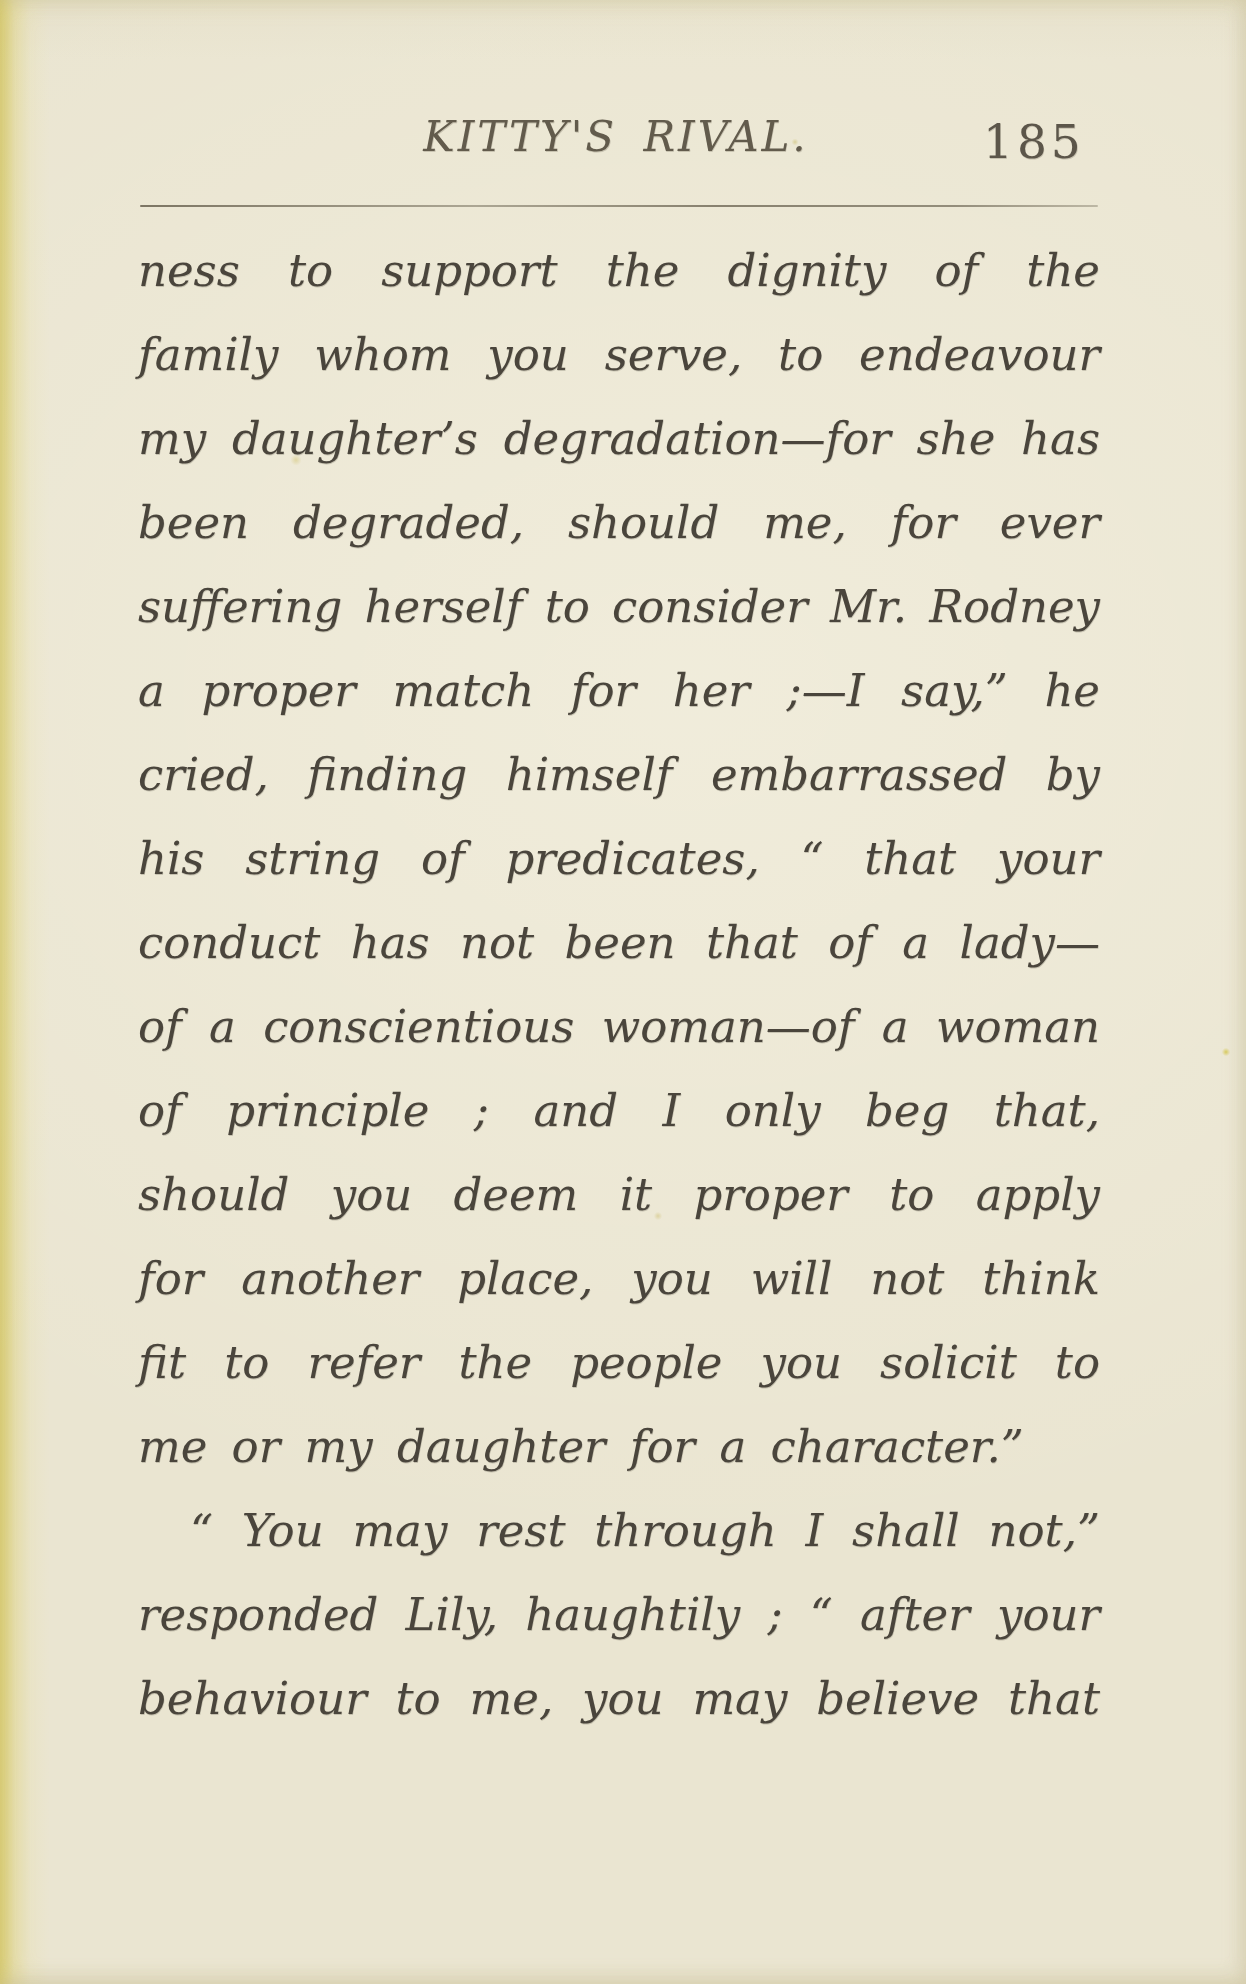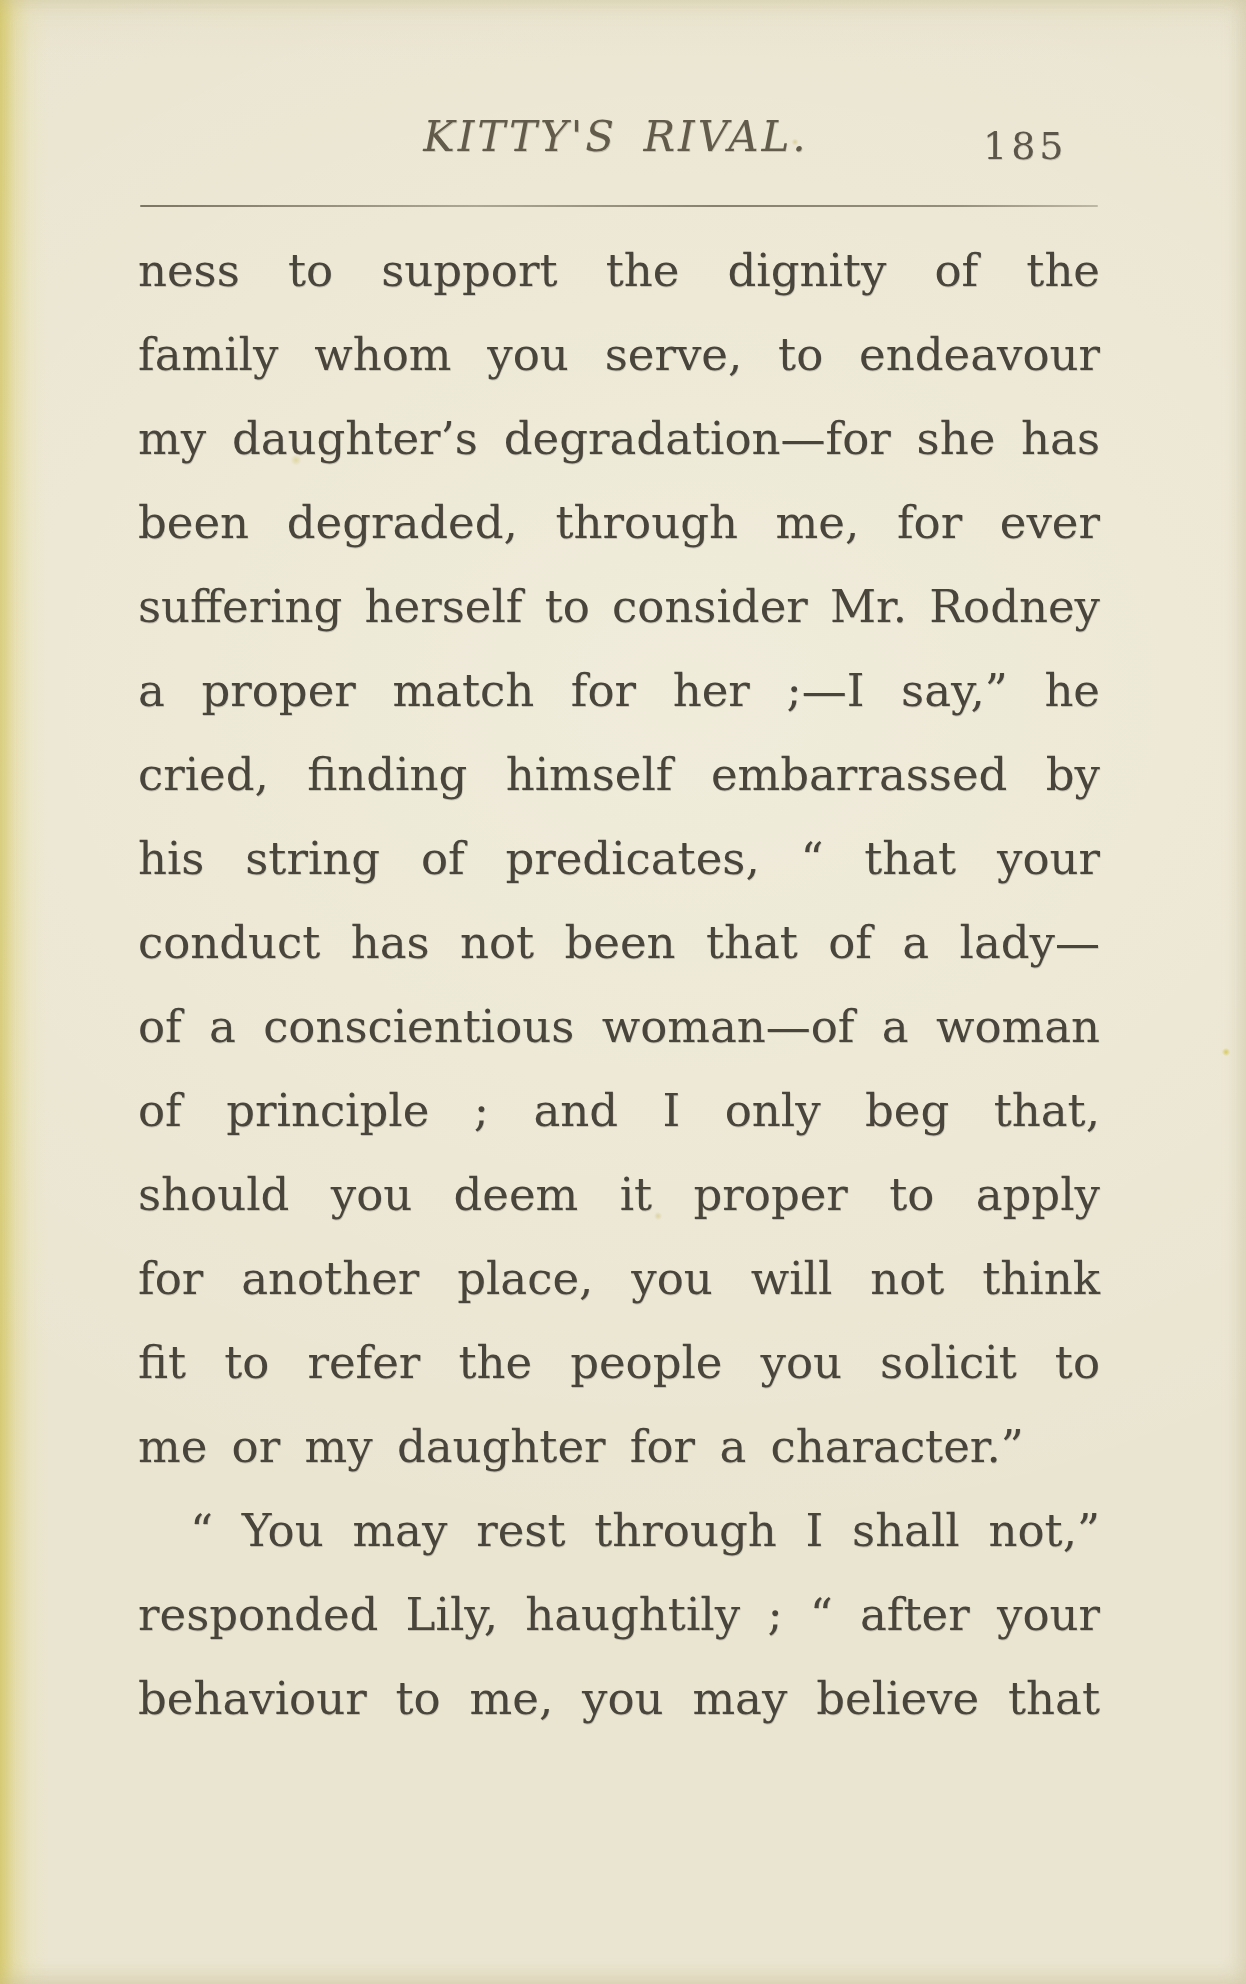--- a/index.html
+++ b/index.html
@@ -42,23 +42,23 @@
     font-style: italic;
     font-size: 42px;
     letter-spacing: 3px;
     word-spacing: 10px;
     color: #625b4c;
     white-space: nowrap;
     text-shadow: 0.6px 0.8px 0 rgba(90,83,68,0.25);
   }
   .page-number {
     position: absolute;
-    top: 124px;
+    top: 114px;
     left: 983px;
-    font-size: 38px;
+    font-size: 47px;
     letter-spacing: 4px;
     color: #5c564a;
     text-shadow: 0.6px 0.8px 0 rgba(90,83,68,0.25);
   }
 
   .header-rule {
     position: absolute;
     top: 205px;
     left: 140px;
     width: 958px;
@@ -80,20 +80,21 @@
     color: #4a453c;
     font-size: 45px;
     text-shadow: 0.5px 0.9px 0 rgba(62,57,47,0.22);
   }
   .line {
     height: 84px;
     line-height: 84px;
     white-space: nowrap;
     text-align: justify;
     text-align-last: justify;
+    font-style: italic;
     -moz-text-align-last: justify;
   }
   .line.para-end {
     text-align: center;
     text-align-last: left;
     -moz-text-align-last: left;
     word-spacing: 10px;
   }
   .line.indent {
     padding-left: 52px;
@@ -109,21 +110,21 @@
     <div class="running-title">KITTY'S RIVAL.</div>
     <div class="page-number">185</div>
   </div>
 
   <div class="header-rule"></div>
 
   <div class="body-text">
     <div class="line">ness to support the dignity of the</div>
     <div class="line">family whom you serve, to endeavour</div>
     <div class="line">my daughter’s degradation—for she has</div>
-    <div class="line">been degraded, through me, for ever</div>
+    <div class="line">been degraded, should me, for ever</div>
     <div class="line">suffering herself to consider Mr. Rodney</div>
     <div class="line">a proper match for her ;—I say,” he</div>
     <div class="line">cried, finding himself embarrassed by</div>
     <div class="line">his string of predicates, “ that your</div>
     <div class="line">conduct has not been that of a lady—</div>
     <div class="line">of a conscientious woman—of a woman</div>
     <div class="line">of principle ; and I only beg that,</div>
     <div class="line">should you deem it proper to apply</div>
     <div class="line">for another place, you will not think</div>
     <div class="line">fit to refer the people you solicit to</div>

